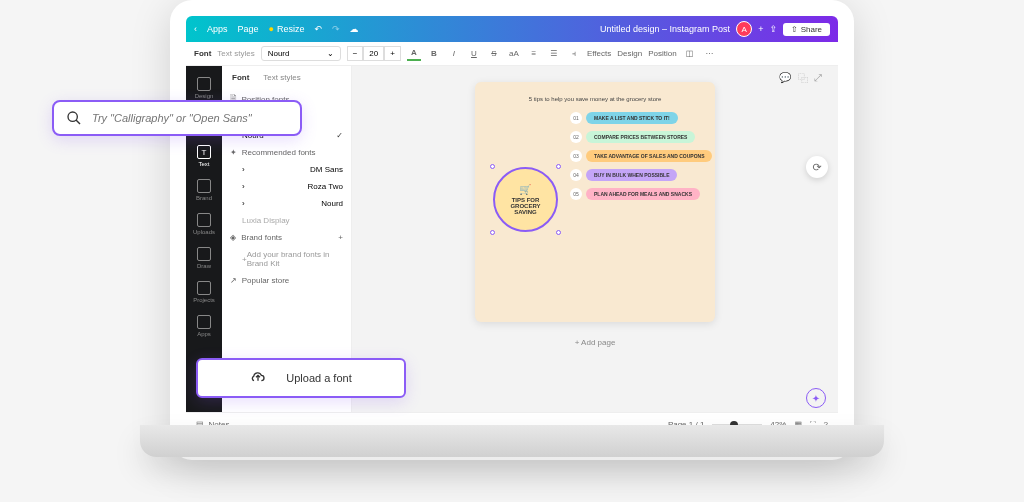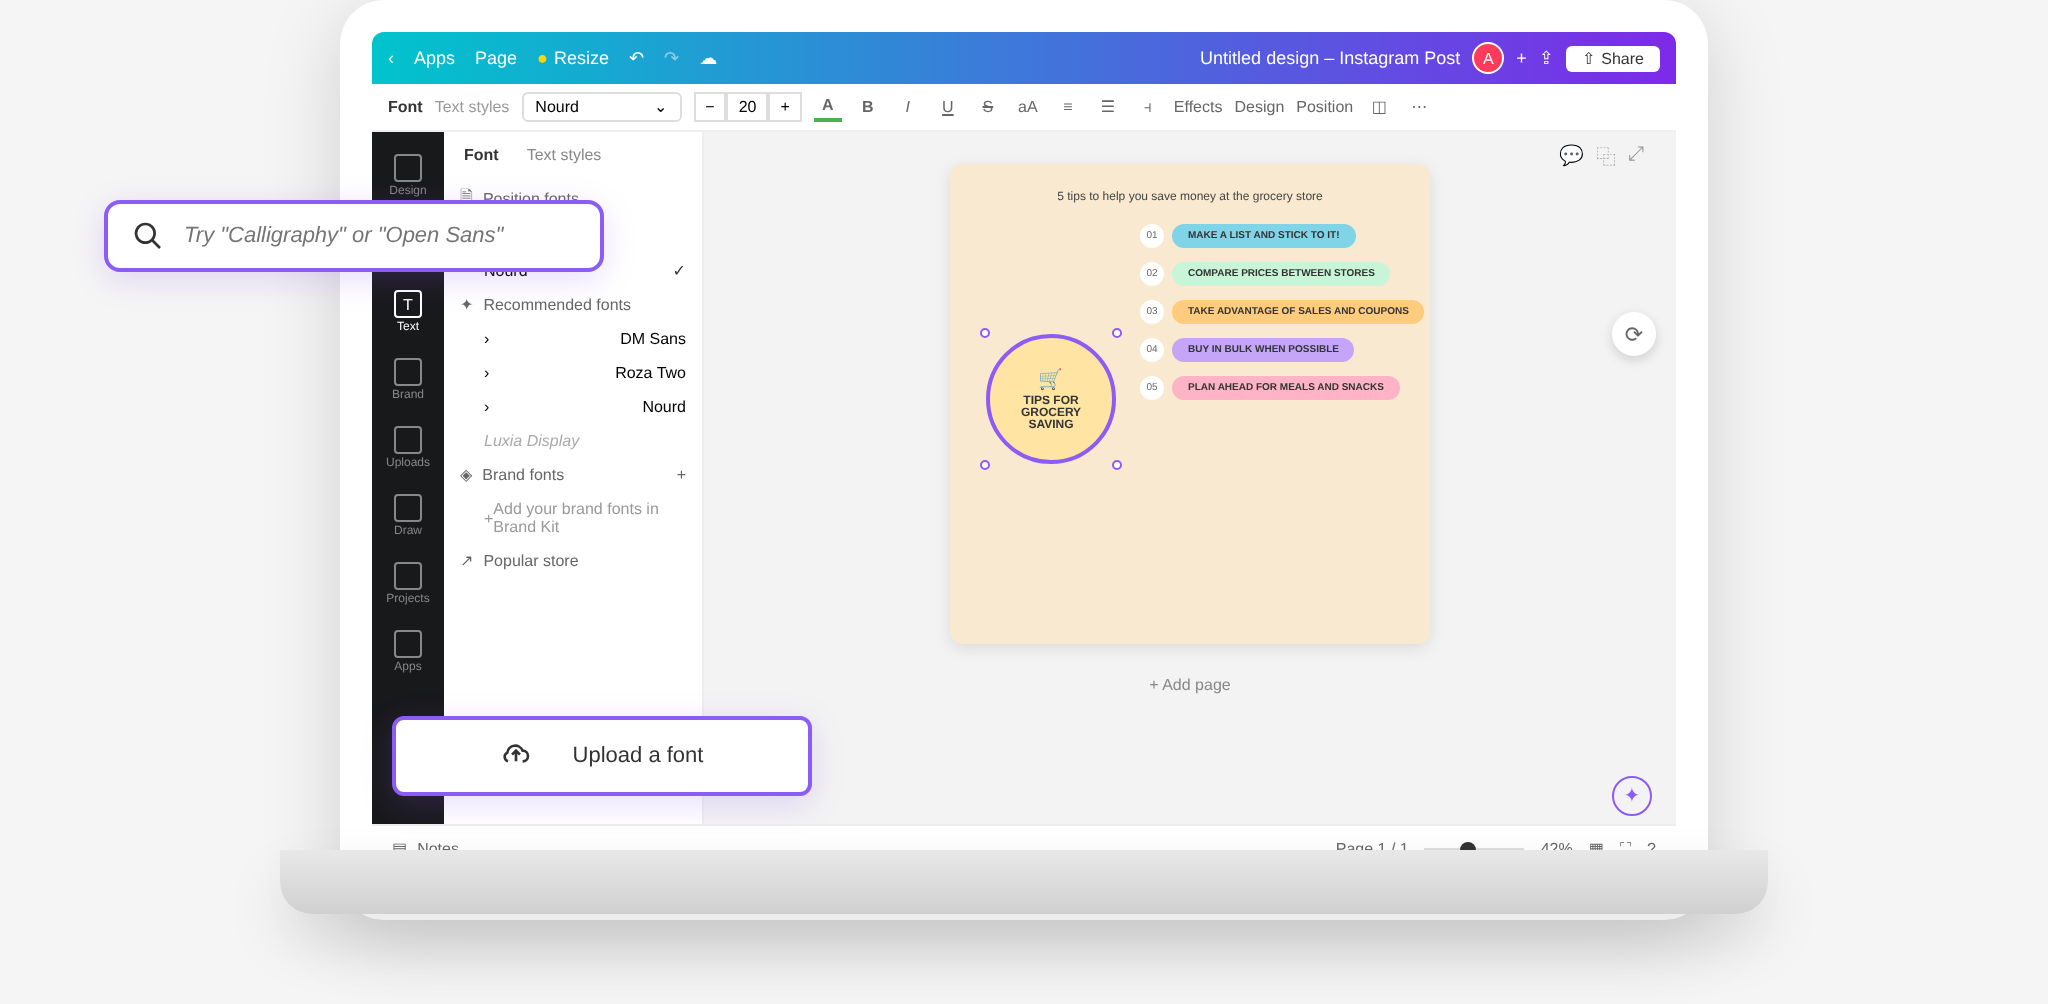--- a/index.html
+++ b/index.html
@@ -178,21 +178,21 @@
             <span>DM Sans</span>
           </div>
     <div class="font-item">
             <span>› </span>
             <span>Roza Two</span>
           </div>
     <div class="font-item">
             <span>› </span>
             <span>Nourd</span>
           </div>
-    <div class="font-item" style="font-style:italic;color:#aaa">
+    <div class="font-item" style="color:#aaa">
             <span>Luxia Display</span>
           </div>
     <div class="section-hdr">
             <span>◈</span>
             <span>Brand fonts</span>
             <span style="margin-left:auto">+</span>
           </div>
     <div class="font-item" style="color:#999">+ <span>Add your brand fonts in Brand Kit</span></div>
     <div class="section-hdr">
             <span>↗</span>

